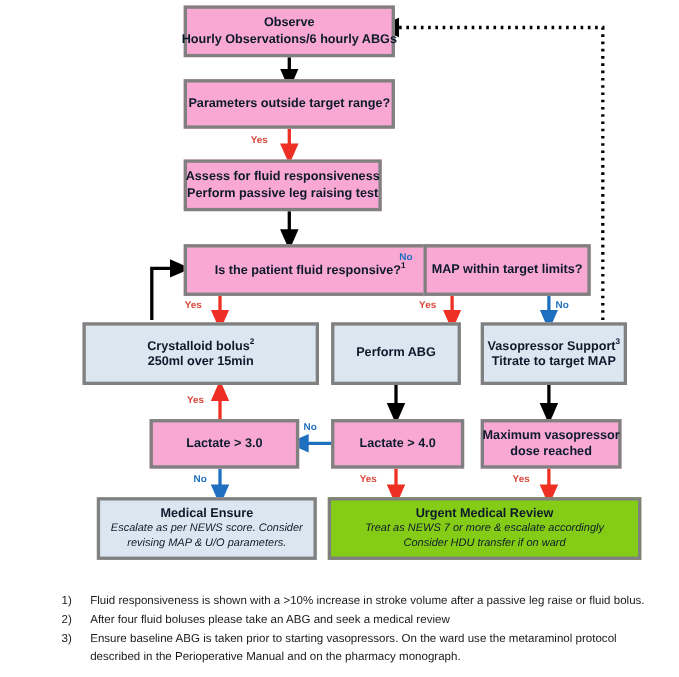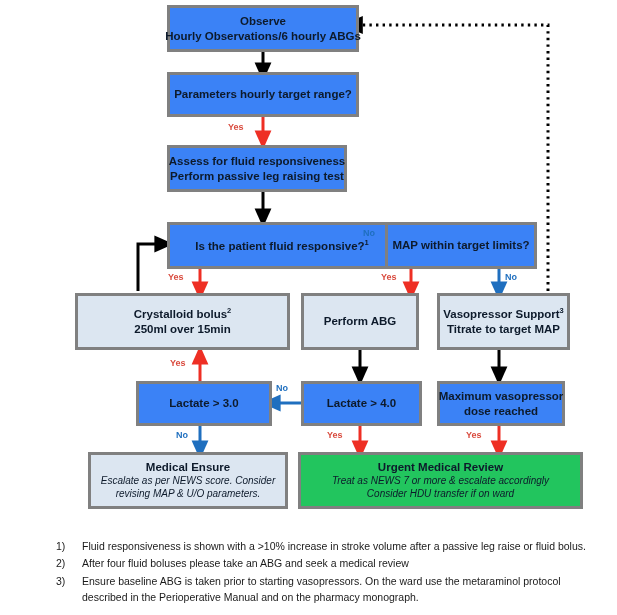--- a/index.html
+++ b/index.html
@@ -18,36 +18,36 @@
     position: absolute;
     left: 0; top: 0;
     width: 617px;
     height: 615px;
   }
   
   .node {
     position: absolute;
     box-sizing: border-box;
     border: 3px solid #808080;
-    background: #3b82f6;
+    background: #f9a8d4;
     display: flex;
     flex-direction: column;
     align-items: center;
     justify-content: center;
     text-align: center;
     color: #0d1a2b;
     font-size: 11.5px;
     font-weight: bold;
     line-height: 1.28;
     padding: 2px 4px;
     z-index: 5;
   }
   .node .ln { display: block; white-space: nowrap; }
   .node.fill-blue { background: #dce6f1; }
-  .node.fill-pink { background: #22c55e; }
+  .node.fill-pink { background: #84cc16; }
   .node.review .ln:first-child { font-weight: bold; }
   .node.review .ln.ital {
     font-style: italic;
     font-weight: normal;
     font-size: 10px;
   }
   .node .sup {
     font-size: 7.5px;
     vertical-align: super;
     font-weight: bold;
@@ -165,21 +165,21 @@
     <path d="M548,291 L548,25 L352,25" stroke="#000" stroke-width="3" fill="none" stroke-dasharray="2.4 4.2" stroke-linecap="butt" marker-end="url(#ah-dot)"></path>
   </g>
 </svg>
 
 <div class="node" style="left:167px; top:5px; width:192px; height:47px;">
   <span class="ln">Observe</span>
   <span class="ln">Hourly Observations/6 hourly ABGs</span>
 </div>
 
 <div class="node" style="left:167px; top:72px; width:192px; height:45px;">
-  <span class="ln">Parameters hourly target range?</span>
+  <span class="ln">Parameters outside target range?</span>
 </div>
 
 <div class="node" style="left:167px; top:145px; width:180px; height:47px;">
   <span class="ln">Assess for fluid responsiveness</span>
   <span class="ln">Perform passive leg raising test</span>
 </div>
 
 <div class="node" style="left:167px; top:222px; width:230px; height:47px;">
   <span class="ln"><span>Is the patient fluid responsive?</span><span class="sup">1</span></span>
 </div>

